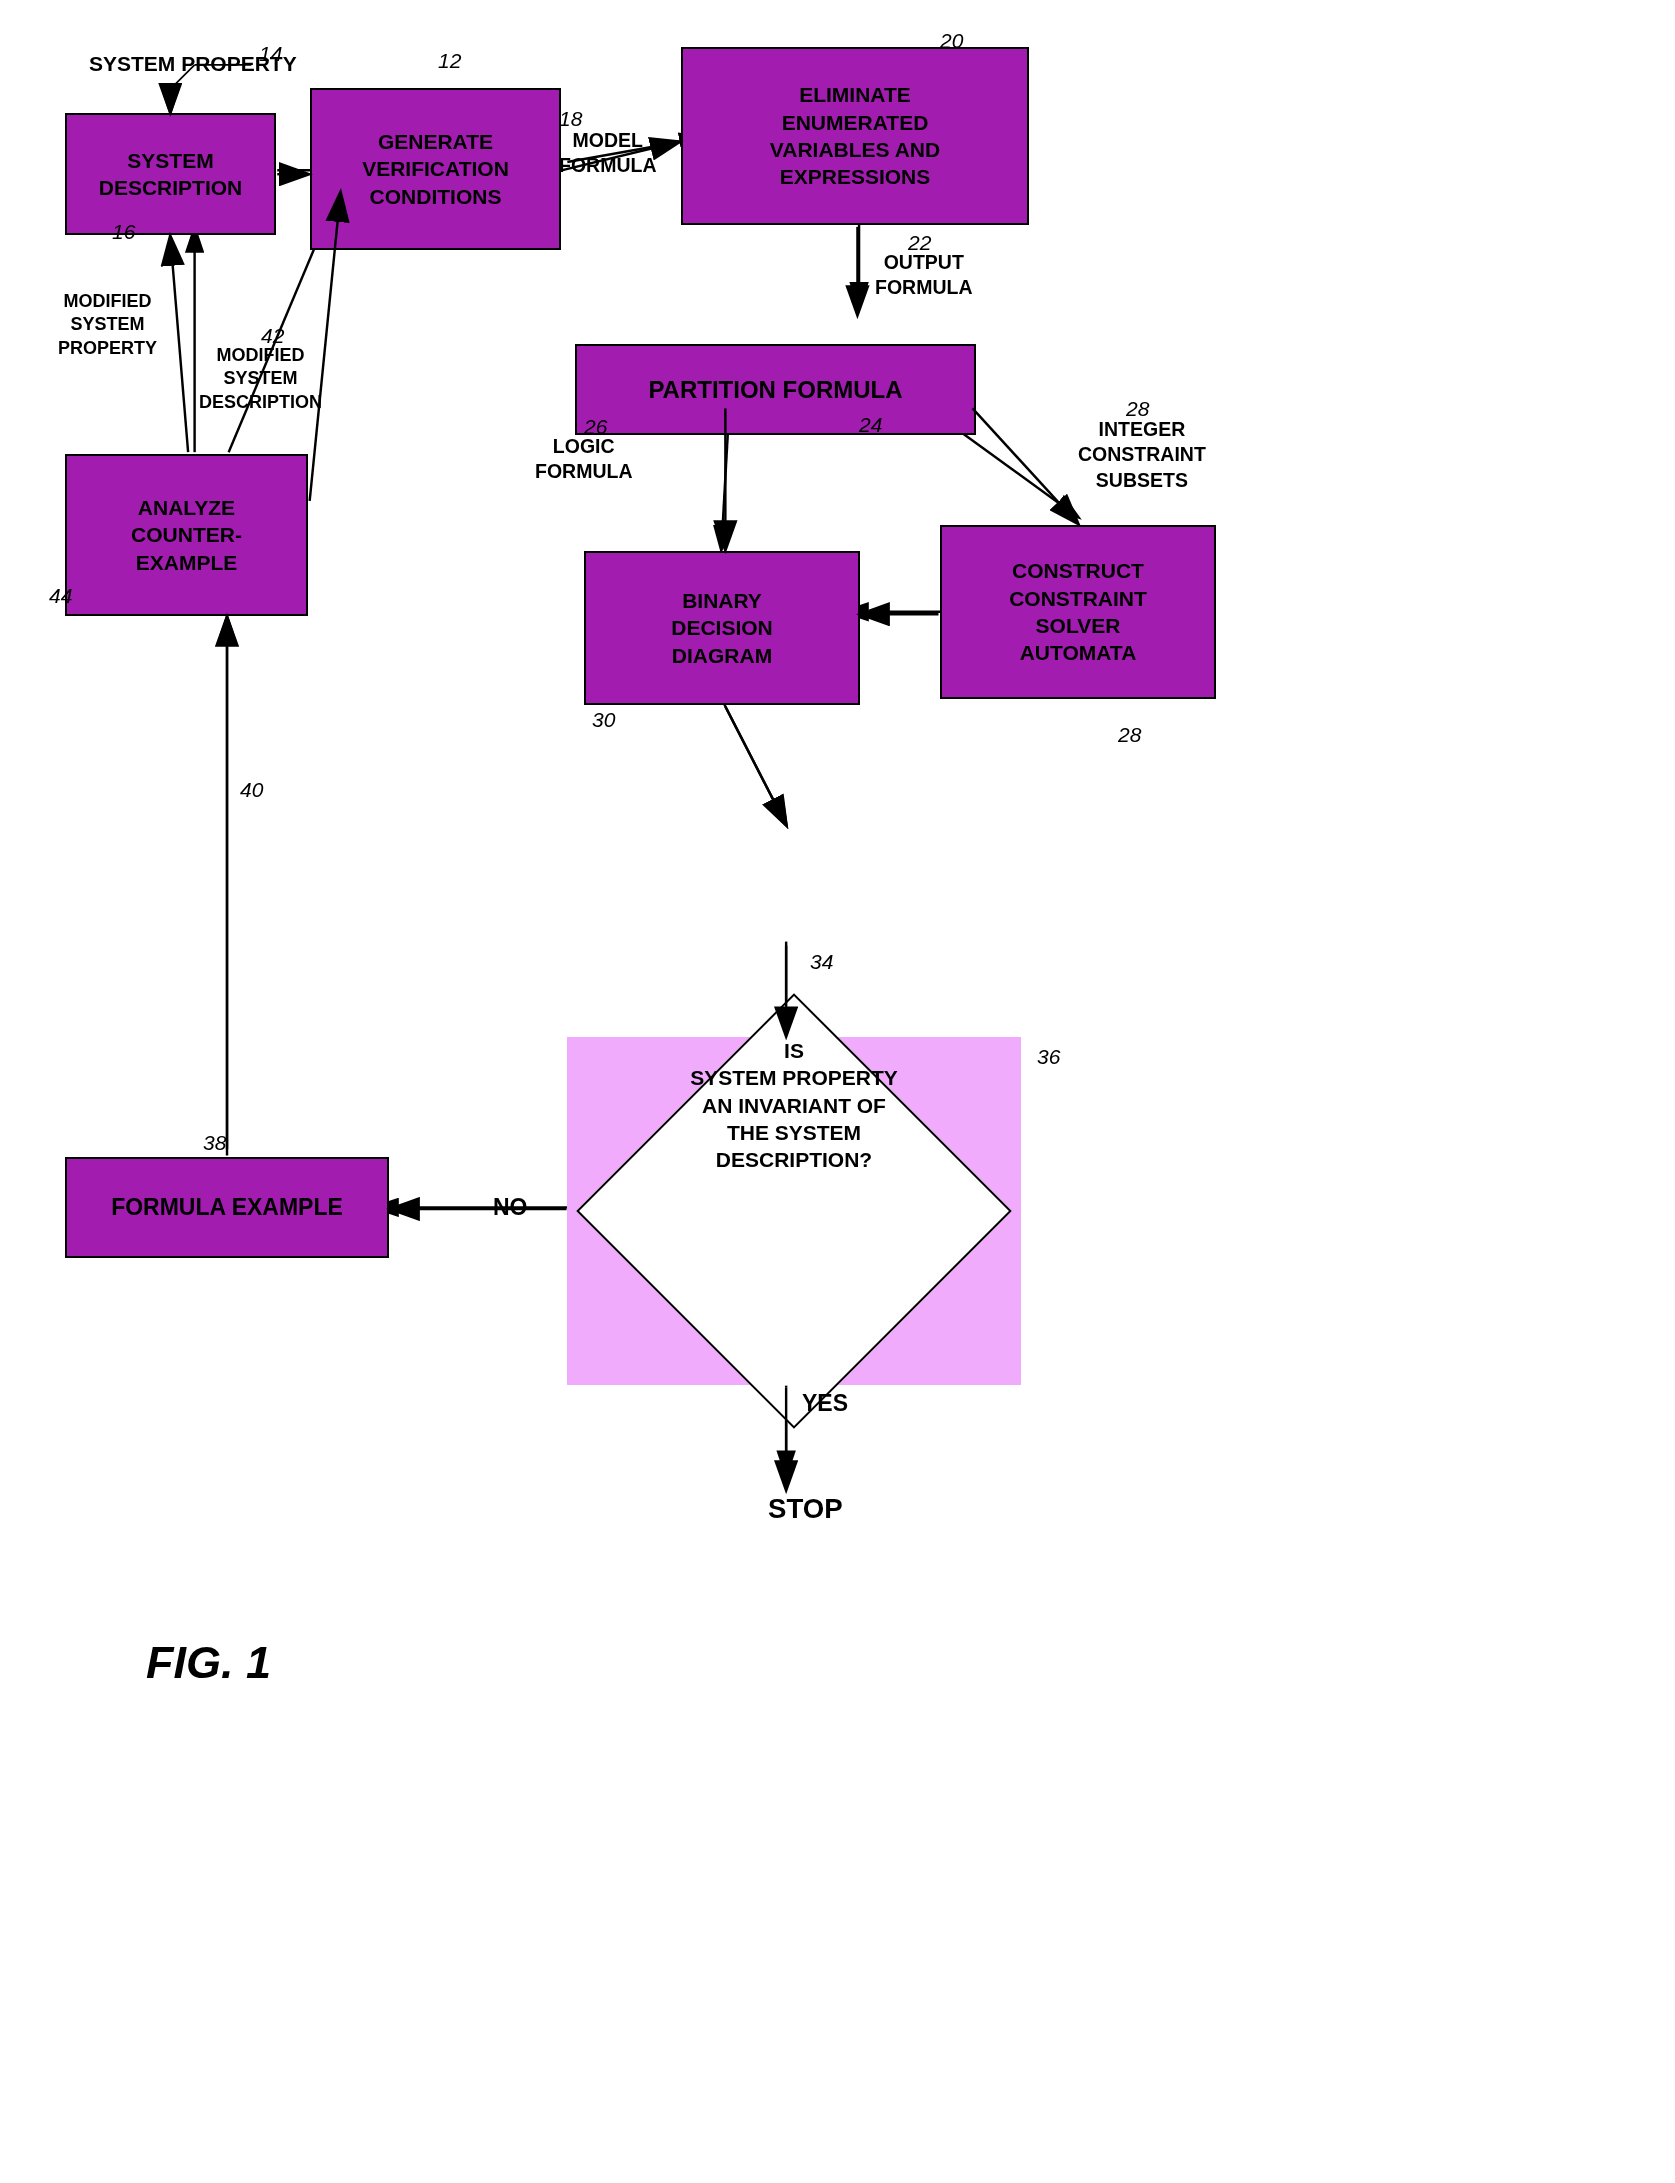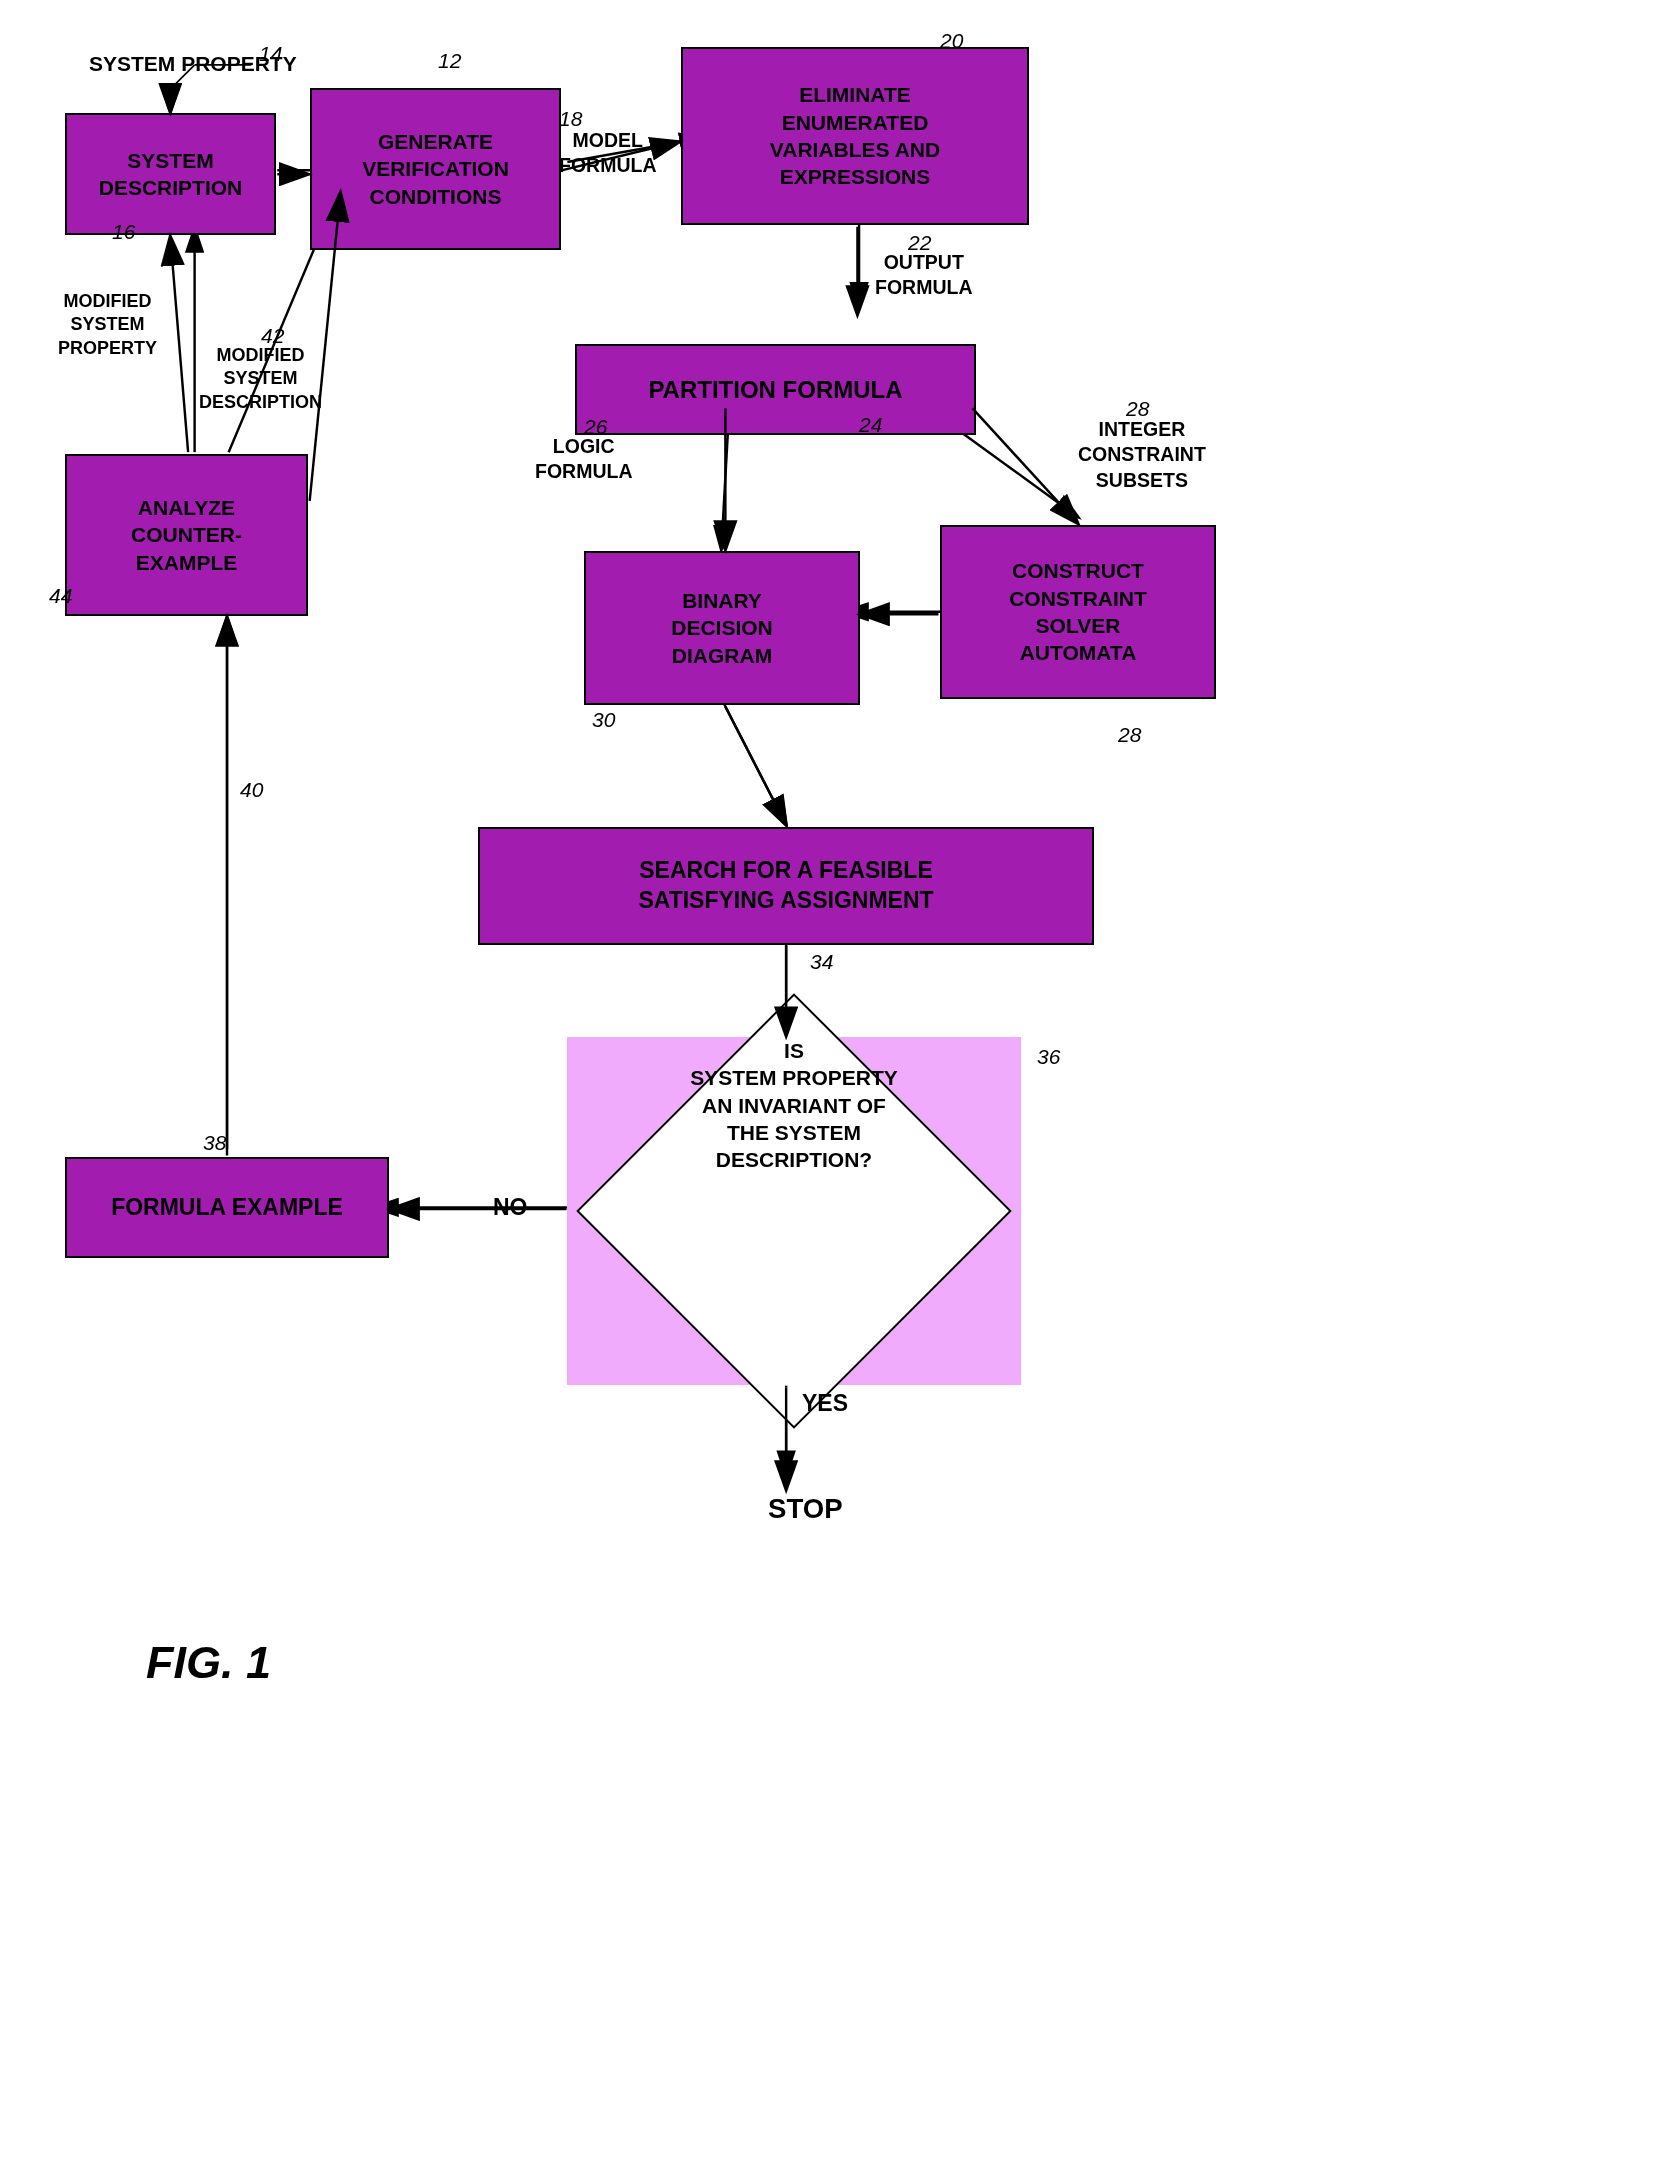--- a/index.html
+++ b/index.html
@@ -168,23 +168,20 @@
   </div>
 
   <div class="label" style="left:592px; top:708px; font-style:italic;">30</div>
 
   <div class="box" style="left:940px; top:525px; width:276px; height:174px; font-size:21px;">
     <span>CONSTRUCT<br>CONSTRAINT<br>SOLVER<br>AUTOMATA</span>
   </div>
 
   <div class="label" style="left:1118px; top:723px; font-style:italic;">28</div>
 
-  <div class="box" style="left:478px; top:827px; width:616px; height:118px; font-size:23px;">
-    <span>SEARCH FOR A FEASIBLE<br>SATISFYING ASSIGNMENT</span>
-  </div>
 
   <div class="label" style="left:810px; top:950px; font-style:italic;">34</div>
 
   <div class="diamond" style="left:567px; top:1037px; width:454px; height:348px;">
     <div class="diamond-inner" style="width:308px; height:308px; left:73px; top:20px;"></div>
     <div class="diamond-text">
       IS<br>SYSTEM PROPERTY<br>AN INVARIANT OF<br>THE SYSTEM<br>DESCRIPTION?
     </div>
   </div>
 

